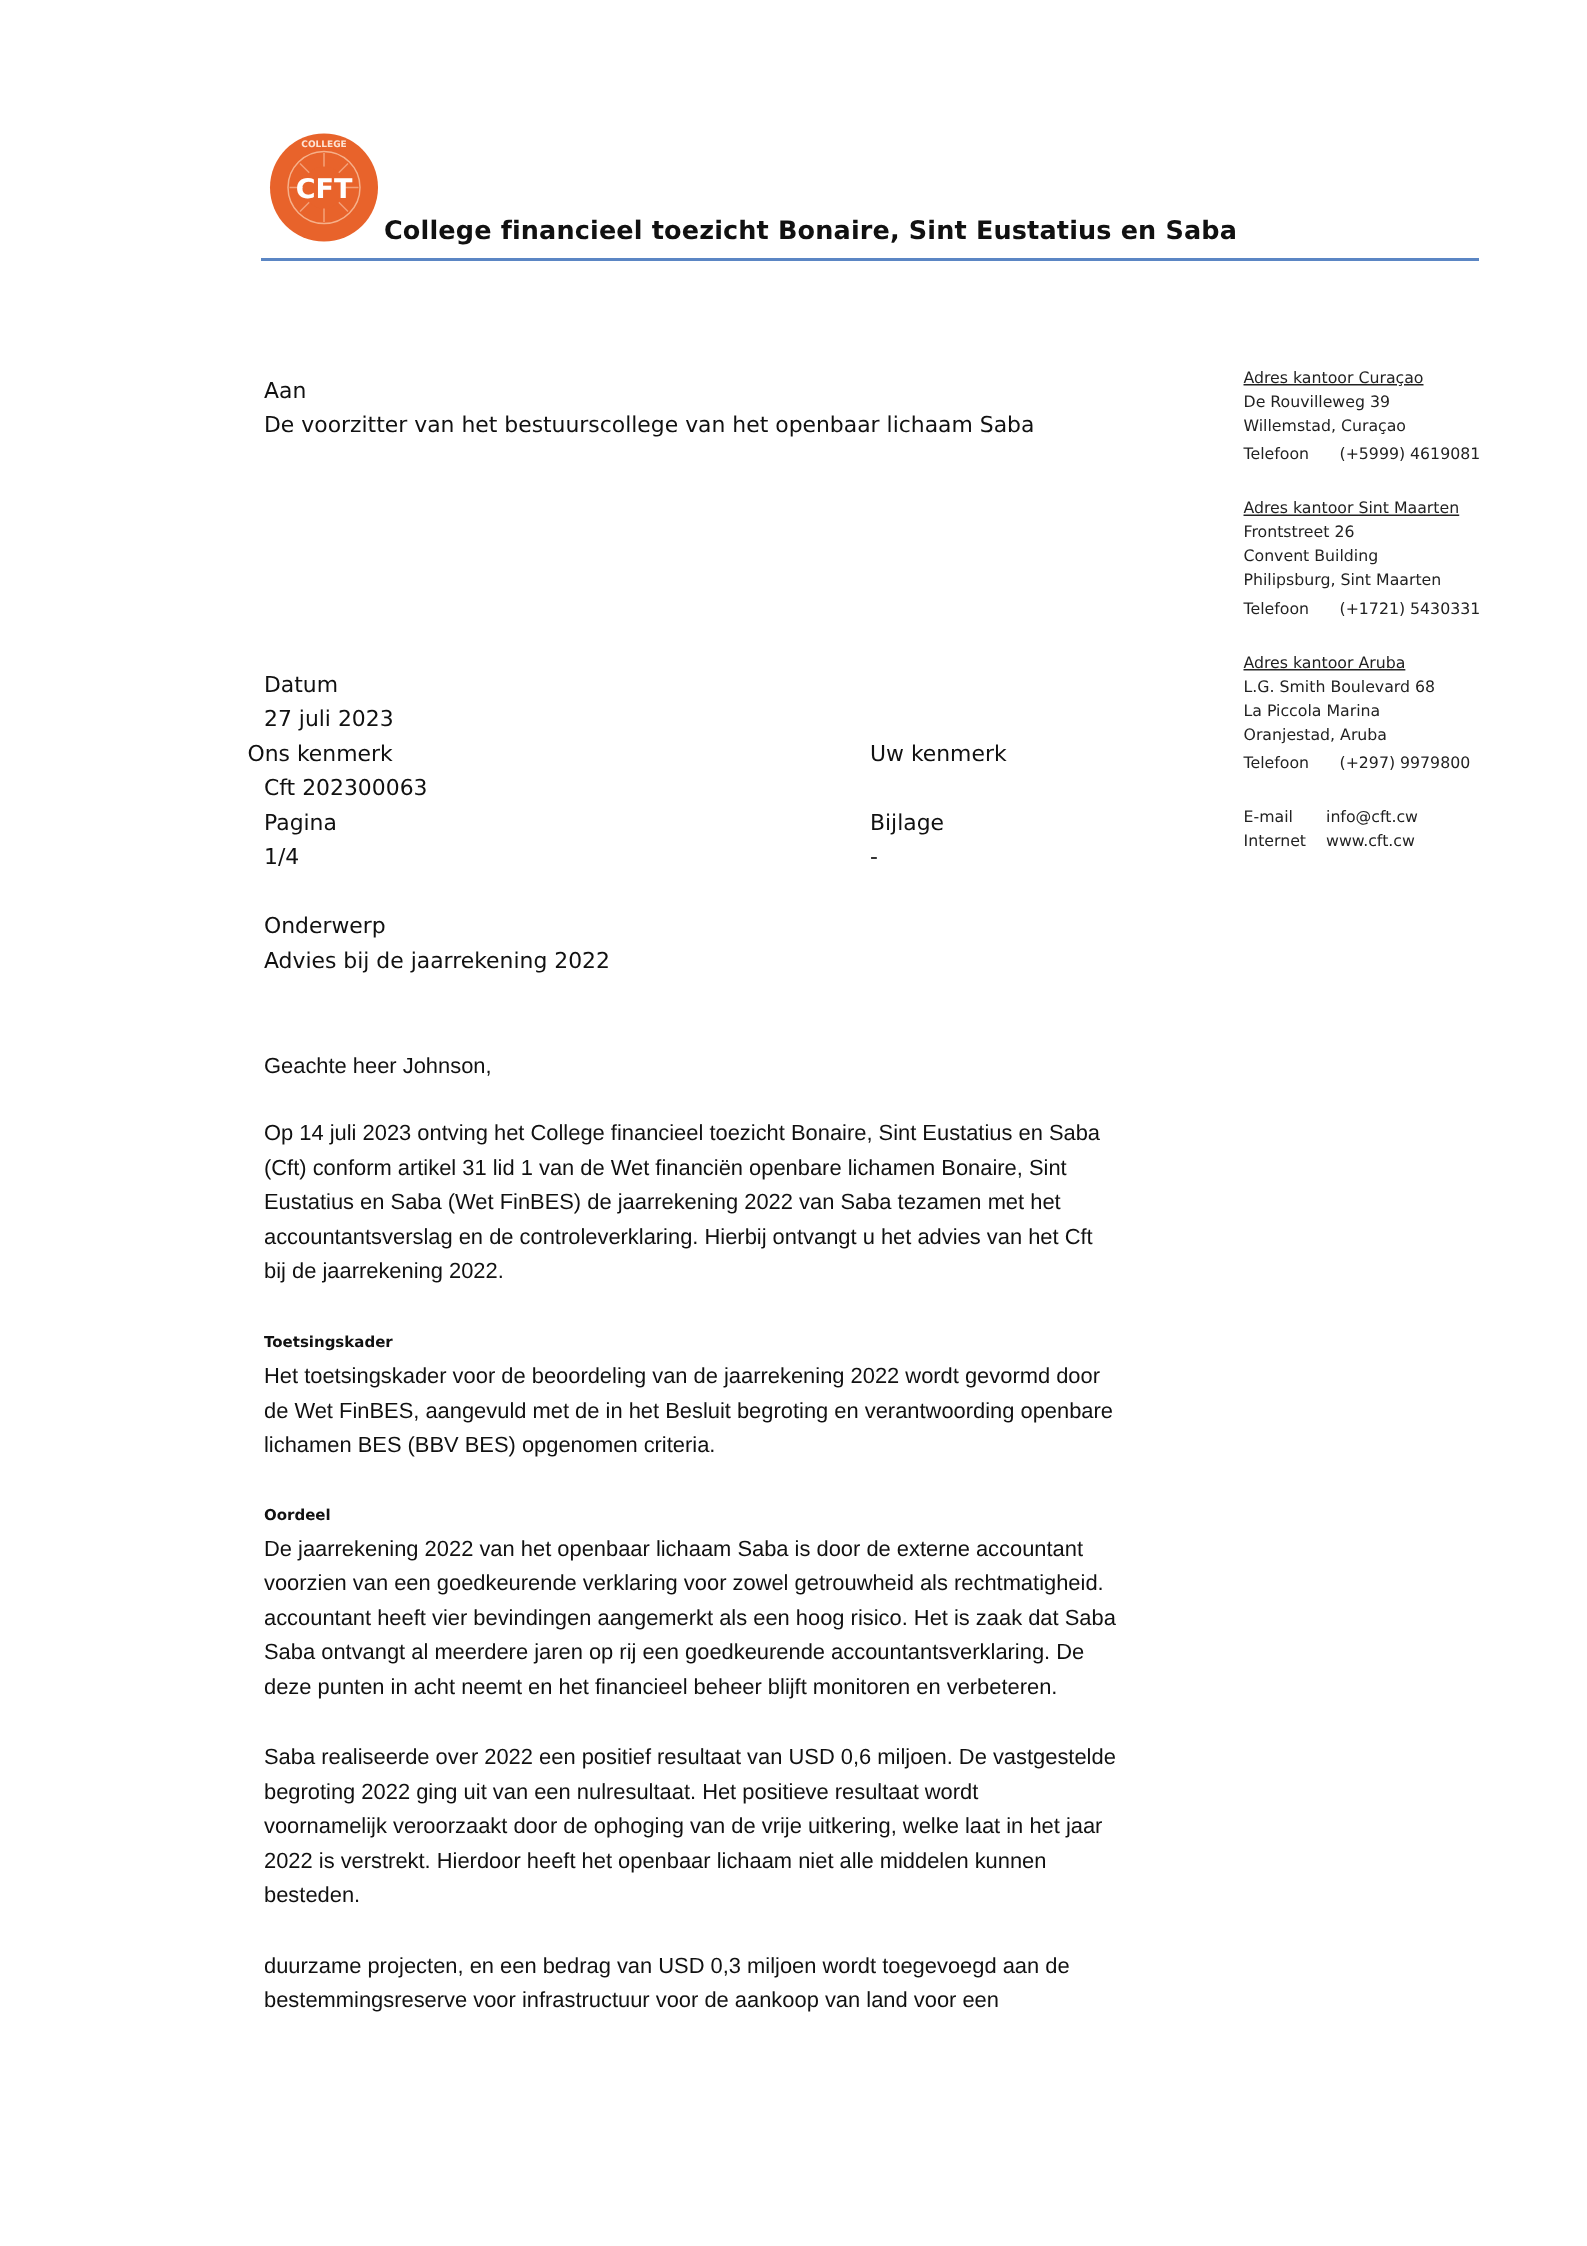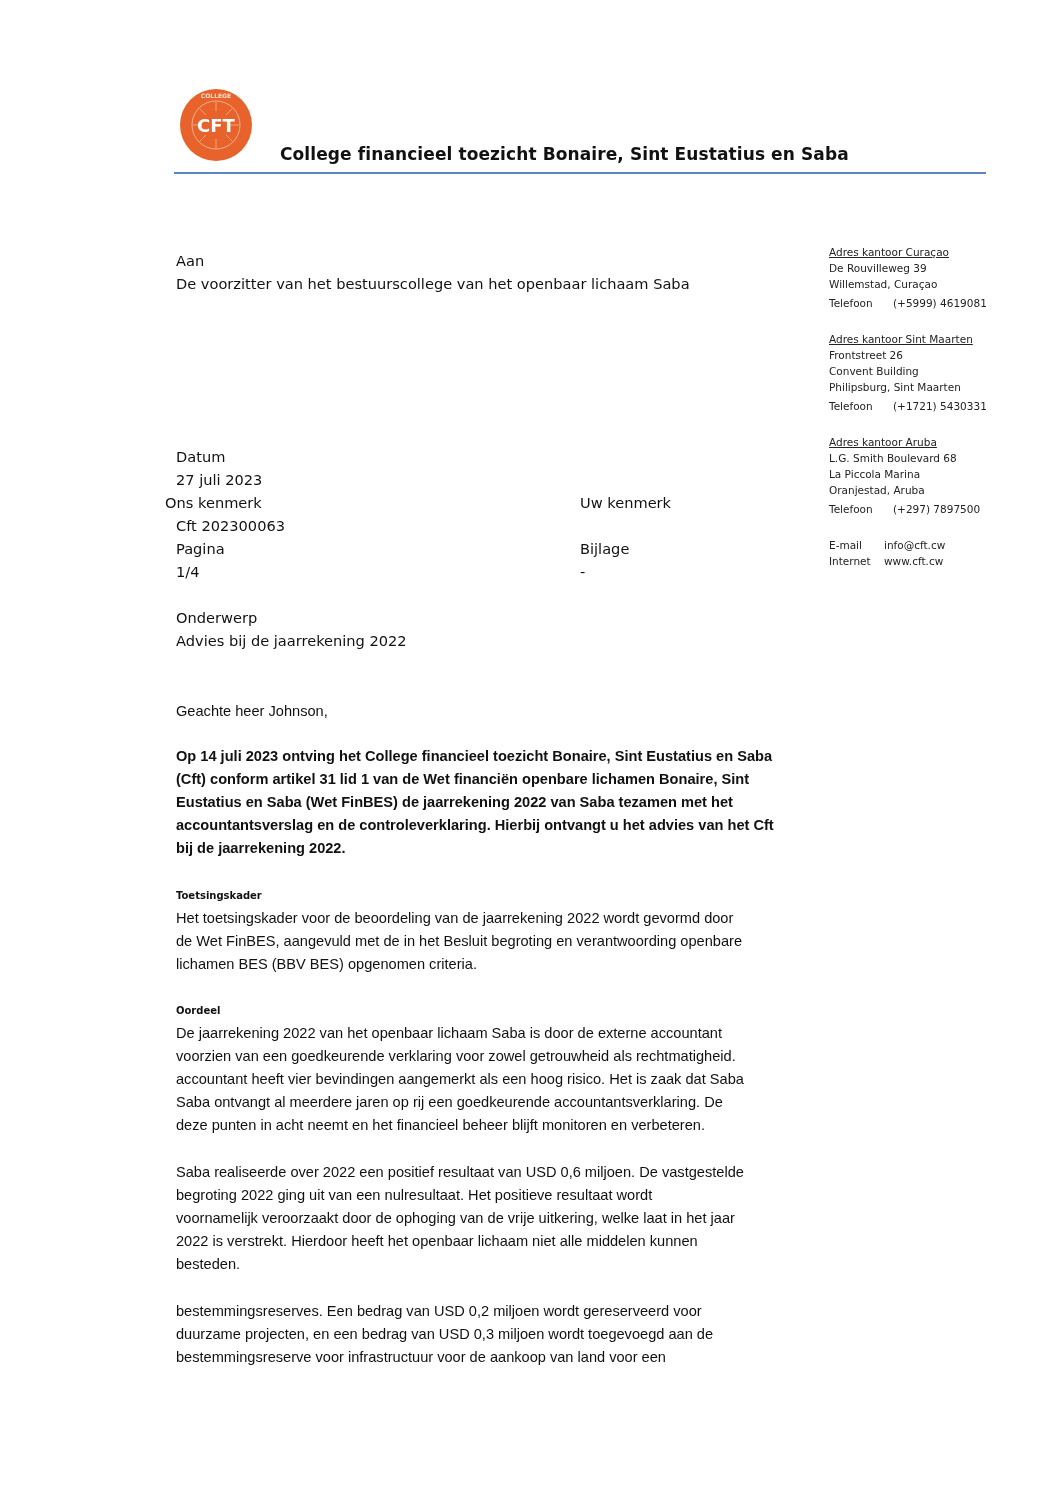--- a/index.html
+++ b/index.html
@@ -4,21 +4,21 @@
 <style>
   html, body { margin: 0; padding: 0; background: #ffffff; }
   body {
     width: 1058px; height: 1497px; position: relative; overflow: hidden;
     font-family: "DejaVu Sans", sans-serif; color: #111;
   }
   .abs { position: absolute; }
   .logo { left: 177px; top: 88px; width: 78px; height: 74px; }
   .header-title {
     left: 256px; top: 144px; font-size: 17px; font-weight: bold; color: #111;
-    letter-spacing: 0.1px; white-space: nowrap; margin-left: 24px;
+    letter-spacing: 0.1px; white-space: nowrap;
   }
   .header-rule { left: 174px; top: 172px; width: 812px; height: 2px; background: #5b86c4; }
 
   .body-text { font-size: 14.6px; line-height: 23px; white-space: nowrap; }
   .para {
     position: absolute; left: 176px; width: 710px; font-size: 14.6px; line-height: 23px;
     font-family: "Liberation Sans", sans-serif; color: #111;
   }
   .para p { margin: 0; white-space: nowrap; }
   .section-title { font-weight: bold; font-family: "DejaVu Sans", sans-serif; font-size: 10px; }
@@ -76,32 +76,32 @@
   <div>Frontstreet 26</div>
   <div>Convent Building</div>
   <div>Philipsburg, Sint Maarten</div>
   <div style="margin-top:3px;"><span class="tel-label">Telefoon</span><span>(+1721) 5430331</span></div>
 </div>
 <div class="abs side" style="top:434px;">
   <div class="u">Adres kantoor Aruba</div>
   <div>L.G. Smith Boulevard 68</div>
   <div>La Piccola Marina</div>
   <div>Oranjestad, Aruba</div>
-  <div style="margin-top:3px;"><span class="tel-label">Telefoon</span><span>(+297) 7897500</span></div>
+  <div style="margin-top:3px;"><span class="tel-label">Telefoon</span><span>(+297) 9979800</span></div>
 </div>
 <div class="abs side" style="top:537px;">
   <div><span class="mail-label">E-mail</span><span>info@cft.cw</span></div>
   <div><span class="mail-label">Internet</span><span>www.cft.cw</span></div>
 </div>
 
 <div class="para" style="top:700px;">
   <p>Geachte heer Johnson,</p>
 </div>
 
-<div class="para" style="top:745px;font-weight:bold;">
+<div class="para" style="top:745px;">
   <p>Op 14 juli 2023 ontving het College financieel toezicht Bonaire, Sint Eustatius en Saba</p>
   <p>(Cft) conform artikel 31 lid 1 van de Wet financiën openbare lichamen Bonaire, Sint</p>
   <p>Eustatius en Saba (Wet FinBES) de jaarrekening 2022 van Saba tezamen met het</p>
   <p>accountantsverslag en de controleverklaring. Hierbij ontvangt u het advies van het Cft</p>
   <p>bij de jaarrekening 2022.</p>
 </div>
 
 <div class="para" style="top:884px;">
   <p class="section-title">Toetsingskader</p>
   <p>Het toetsingskader voor de beoordeling van de jaarrekening 2022 wordt gevormd door</p>
@@ -120,16 +120,15 @@
 
 <div class="para" style="top:1161px;">
   <p>Saba realiseerde over 2022 een positief resultaat van USD 0,6 miljoen. De vastgestelde</p>
   <p>begroting 2022 ging uit van een nulresultaat. Het positieve resultaat wordt</p>
   <p>voornamelijk veroorzaakt door de ophoging van de vrije uitkering, welke laat in het jaar</p>
   <p>2022 is verstrekt. Hierdoor heeft het openbaar lichaam niet alle middelen kunnen</p>
   <p>besteden.</p>
 </div>
 
 <div class="para" style="top:1300px;">
-  <p>bestemmingsreserves. Een bedrag van USD 0,2 miljoen wordt gereserveerd voor</p>
   <p>duurzame projecten, en een bedrag van USD 0,3 miljoen wordt toegevoegd aan de</p>
   <p>bestemmingsreserve voor infrastructuur voor de aankoop van land voor een</p>
 </div>
 
 </body></html>

